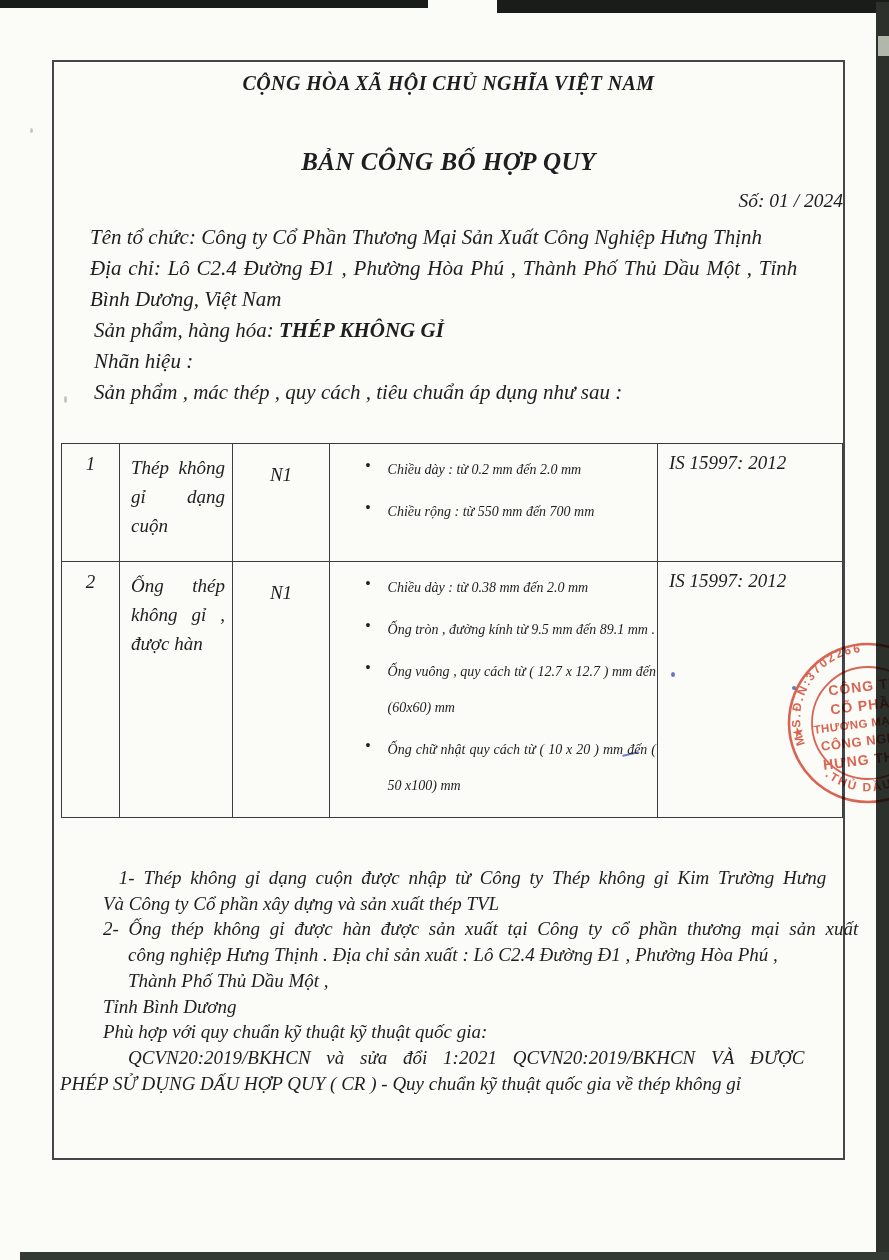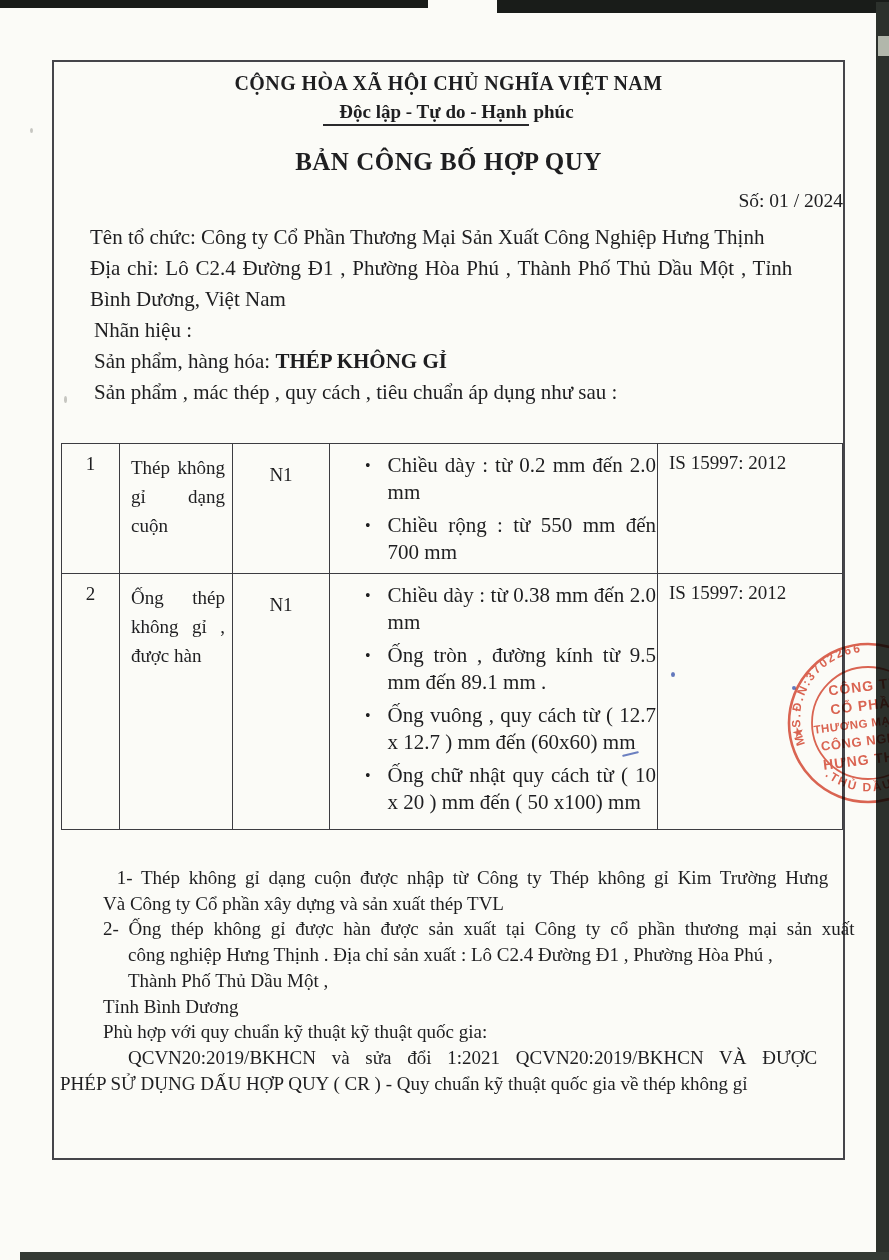--- a/index.html
+++ b/index.html
@@ -17,20 +17,21 @@
   .bar-right-notch{left:878px;top:36px;width:11px;height:20px;background:#b2b7ab;}
   .bar-bottom{left:20px;top:1252px;width:869px;height:8px;background:#343a34;}
   .speck{position:absolute;background:#9a9a96;border-radius:50%;opacity:.55;}
   .ink{position:absolute;background:#3c57ae;border-radius:50%;opacity:.8;}
   .ink-dash{position:absolute;width:17px;height:2px;background:#3c57ae;border-radius:2px;
     transform:rotate(-14deg);opacity:.75;}
   
   .frame{
     position:absolute;left:52px;top:60px;width:789px;height:1096px;
     border:2px solid #45454a;
+    font-style:italic;
   }
   .nat-line1{position:absolute;top:10px;left:0;width:100%;text-align:center;
     font-size:20px;font-weight:bold;letter-spacing:.4px;}
   .nat-line2{position:absolute;top:39px;left:0;width:100%;text-align:center;
     font-size:19px;font-weight:bold;}
   .nat-line2 .ul{border-bottom:2px solid #2a2a2c;padding:0 2px 2px 16px;}
   .doc-title{position:absolute;top:86px;left:0;width:100%;text-align:center;
     font-size:25px;font-weight:bold;letter-spacing:.5px;}
   .doc-no{position:absolute;top:128px;left:0;width:100%;text-align:right;font-size:19.5px;}
   .info{position:absolute;top:160px;left:36px;width:748px;font-size:21px;line-height:31px;
@@ -47,21 +48,21 @@
   .spec td{vertical-align:top;}
   .spec .r1 td{height:96px;}
   .spec .r2 td{height:234px;}
   td.cell-stt{text-align:center;padding-top:9px;}
   td.cell-sp{padding:9px 7px 0 11px;text-align:justify;line-height:29px;}
   td.cell-mt{text-align:center;padding-top:20px;}
   td.cell-qc{padding-top:8px;}
   td.cell-tc{padding:8px 6px 0 11px;}
   .bli{display:flex;margin-bottom:6px;}
   .bli::before{content:"•";flex:0 0 auto;margin:0 17px 0 34px;font-size:16px;line-height:27px;}
-  .bli span{flex:1;text-align:justify;line-height:27px;font-size:21px;}
+  .bli span{flex:1;text-align:justify;line-height:36px;font-size:14px;}
   
   .notes{position:absolute;top:803px;left:6px;width:782px;font-size:19px;line-height:25.7px;
     white-space:nowrap;}
   .notes div{padding-left:43px;}
   .notes .ind{padding-left:68px;}
   .notes .out{padding-left:0;}
   .ws4{word-spacing:4px;text-align:center;}
   .ws5{word-spacing:5px;}
   .ws11{word-spacing:11px;}
   
@@ -91,31 +92,30 @@
 <div class="scan-bar bar-bottom"></div>
 <div class="speck" style="left:64px;top:396px;width:3px;height:7px;"></div>
 <div class="speck" style="left:30px;top:128px;width:3px;height:5px;"></div>
 <div class="ink" style="left:671px;top:672px;width:4px;height:5px;"></div>
 <div class="ink" style="left:792px;top:686px;width:4px;height:4px;"></div>
 <div class="ink-dash" style="left:622px;top:753px;"></div>
 
 <div class="frame">
 
   <div class="nat-line1">CỘNG HÒA XÃ HỘI CHỦ NGHĨA VIỆT NAM</div>
-  <div class="nat-line2"><span class="ul">Độc lập - Tự do - Hạnh</span><span> phúc</span></div>
 
   <div class="doc-title">BẢN CÔNG BỐ HỢP QUY</div>
   <div class="doc-no">Số: 01 / 2024</div>
 
   <div class="info">
     <div>Tên tổ chức: Công ty Cổ Phần Thương Mại Sản Xuất Công Nghiệp Hưng Thịnh</div>
     <div class="ws1">Địa chỉ: Lô C2.4 Đường Đ1 , Phường Hòa Phú , Thành Phố Thủ Dầu Một , Tỉnh</div>
     <div>Bình Dương, Việt Nam</div>
+    <div class="ind2"><span>Sản phẩm, hàng hóa: </span><b>THÉP KHÔNG GỈ</b></div>
     <div class="ind2">Nhãn hiệu :</div>
-    <div class="ind2"><span>Sản phẩm, hàng hóa: </span><b>THÉP KHÔNG GỈ</b></div>
     <div class="ind2">Sản phẩm , mác thép , quy cách , tiêu chuẩn áp dụng như sau :</div>
   </div>
 
   <table class="spec">
     <colgroup>
         <col style="width:58px">
         <col style="width:113px">
         <col style="width:97px">
         <col style="width:328px">
         <col style="width:185px">

